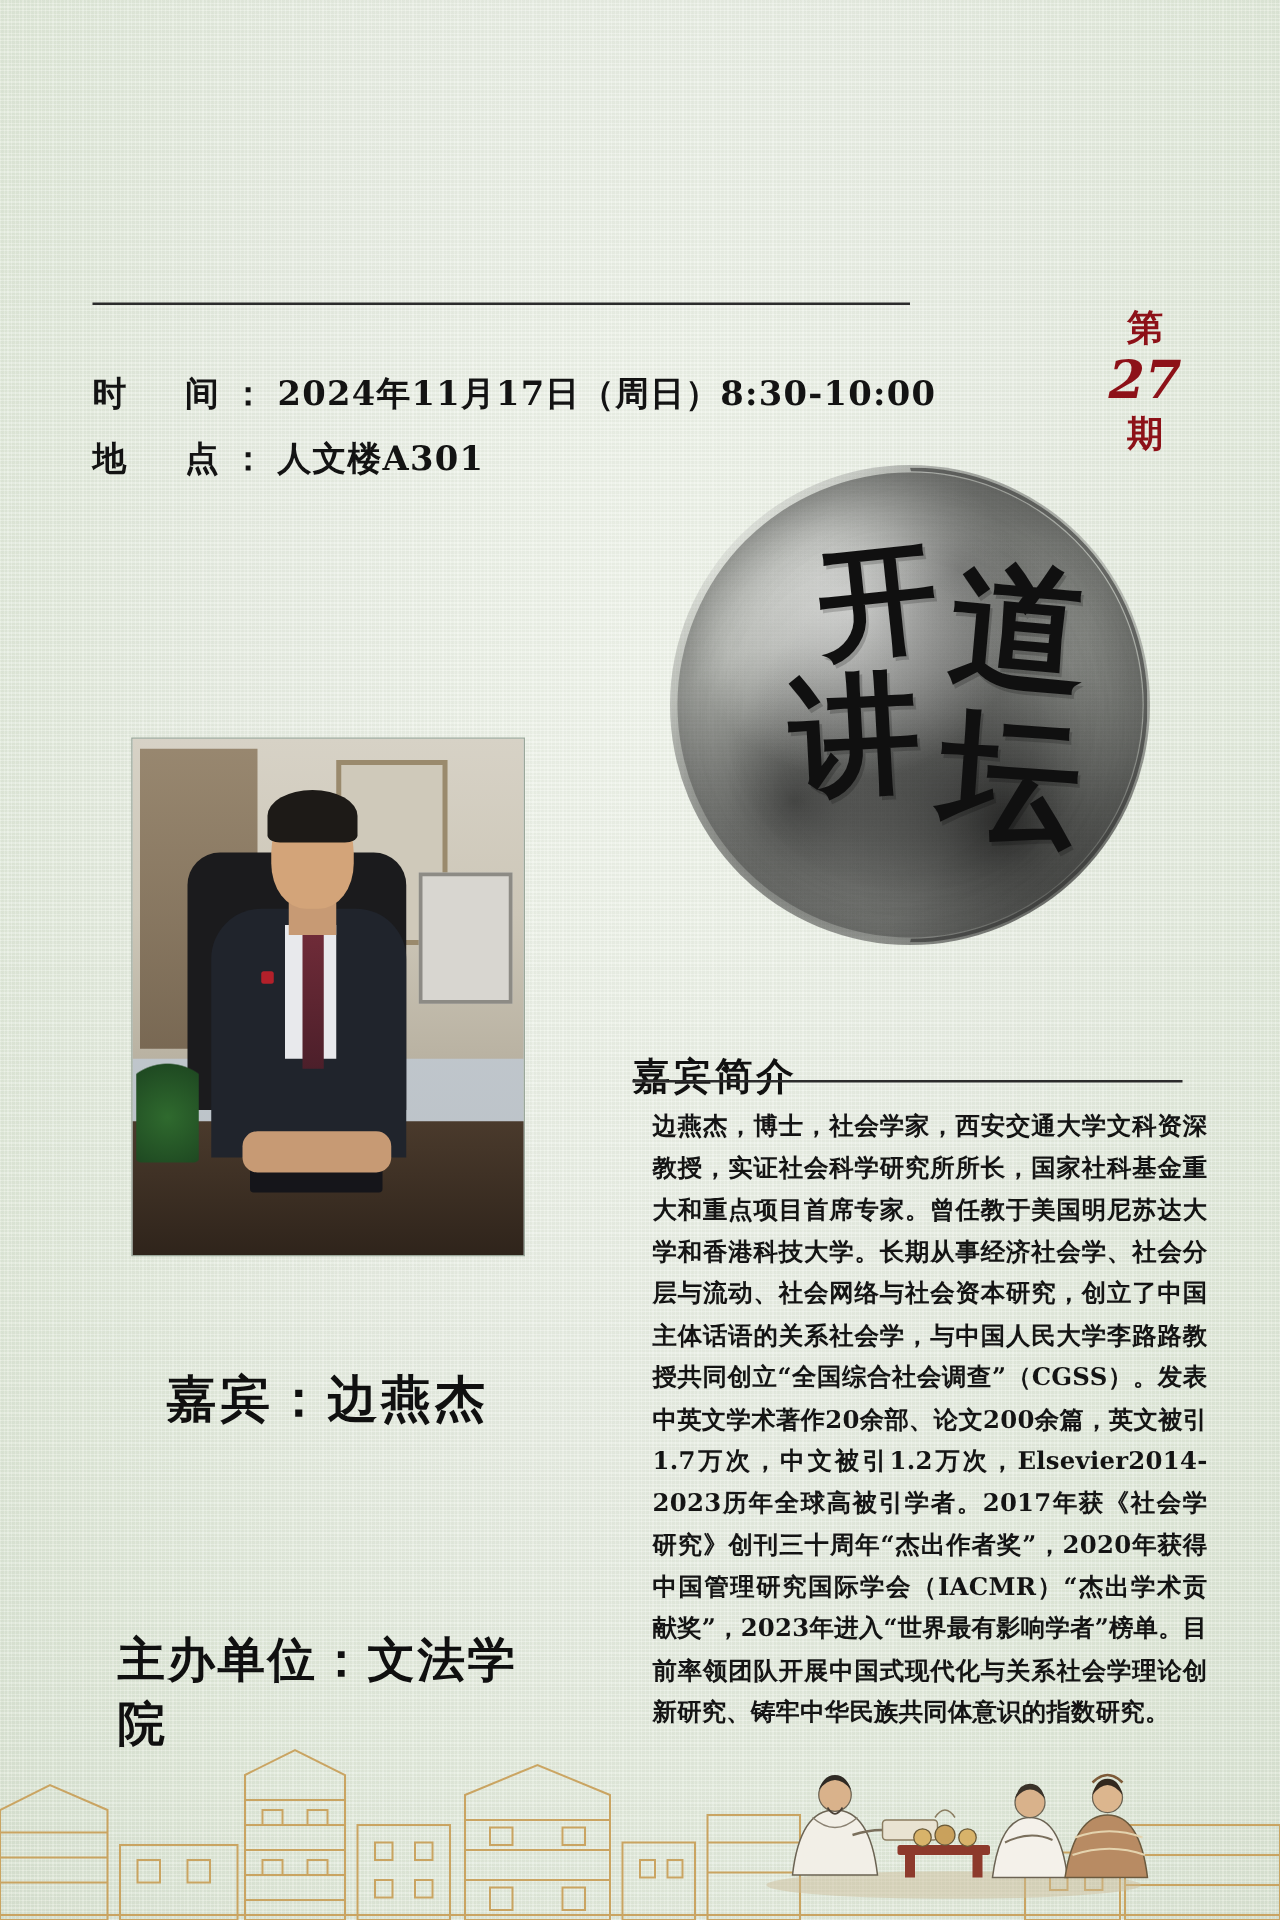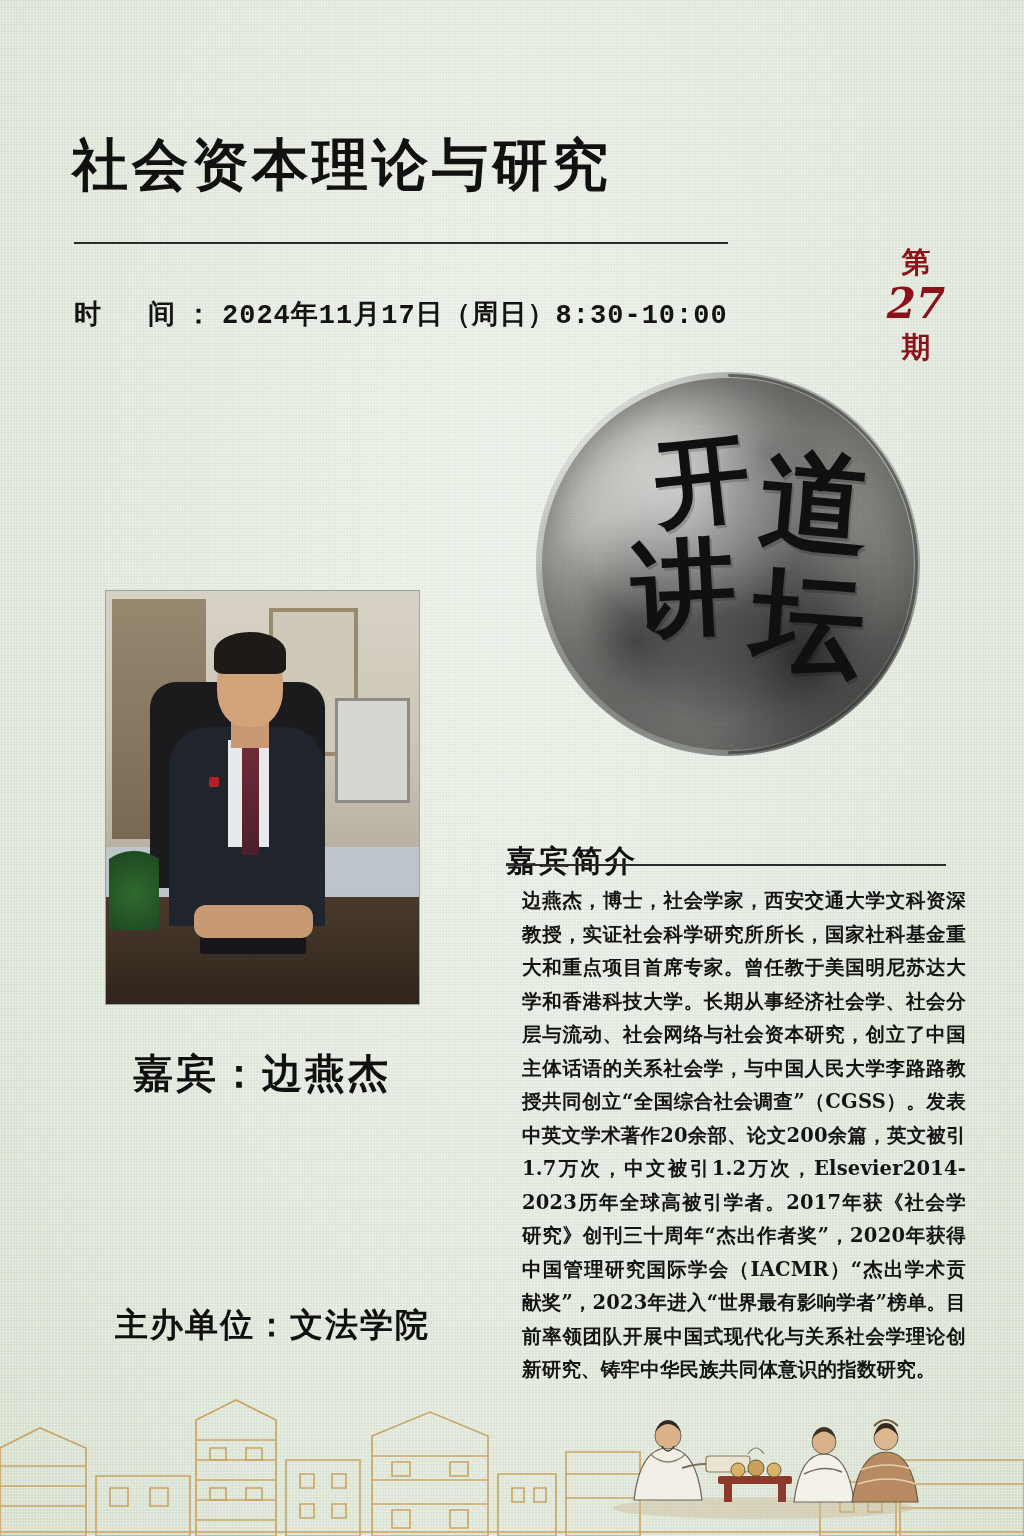--- a/index.html
+++ b/index.html
@@ -48,21 +48,20 @@
   }
   .meta {
     position: absolute;
     left: 74px;
     top: 290px;
     font-size: 27px;
     font-weight: 700;
     color: #131313;
     line-height: 52px;
     letter-spacing: 1px;
-    font-family: Liberation Mono, monospace;
   }
   .meta .lbl { letter-spacing: 10px; }
 
   
   .issue {
     position: absolute;
     right: 72px;
     top: 245px;
     width: 72px;
     text-align: center;
@@ -146,35 +145,35 @@
   .pz-hair   { left:34.5%; top:10%; width:23%; height:10%; background:#1d1a17; border-radius:50% 50% 14% 14%; }
   .pz-badge  { left:33%; top:45%; width:3.2%; height:2.4%; background:#b3202a; border-radius:2px; }
   .pz-mon    { right:3%; top:26%; width:22%; height:24%; background:#d8d6d0; border:3px solid #8d8b85;}
   .pz-plant  { left:1%; bottom:18%; width:16%; height:22%; background:radial-gradient(circle at 50% 60%, #2f6a2e 0%, #1f4a22 70%, rgba(0,0,0,0) 72%); }
   .pz-kbd    { left:30%; bottom:12%; width:34%; height:5%; background:#15151a; border-radius:3px;}
   .pz-hands  { left:28%; bottom:16%; width:38%; height:8%; background:#c79a74; border-radius:12px;}
 
   .guest-name {
     position: absolute;
     left: 103px;
-    top: 1046px;
+    top: 1092px;
     width: 318px;
     text-align: center;
     font-size: 40px;
     font-weight: 700;
     letter-spacing: 3px;
     color: #101010;
   }
   .host {
     position: absolute;
     left: 94px;
     top: 1303px;
     width: 336px;
-    text-align: right;
-    font-size: 33px;
+    text-align: left;
+    font-size: 38px;
     font-weight: 700;
     letter-spacing: 2px;
     color: #101010;
   }
 
   
   .bio-title {
     position: absolute;
     left: 506px;
     top: 808px;
@@ -222,26 +221,28 @@
     bottom: 16px;
     width: 330px;
     height: 170px;
   }
 </style>
 </head>
 <body>
 
 <div class="poster">
 
-  <div class="title">社会资本理论与研究</div>
   <div class="title-rule"></div>
 
   <div class="meta">
     <div>
       <span class="lbl">时　间：</span><span>2024年11月17日（周日）8:30-10:00</span>
+    </div>
+    <div>
+      <span class="lbl">地　点：</span><span>人文楼A301</span>
     </div>
   </div>
 
   <div class="issue">
     <div class="c1">第</div>
     <div class="c2">27</div>
     <div class="c3">期</div>
   </div>
 
   <div class="logo-wrap">

